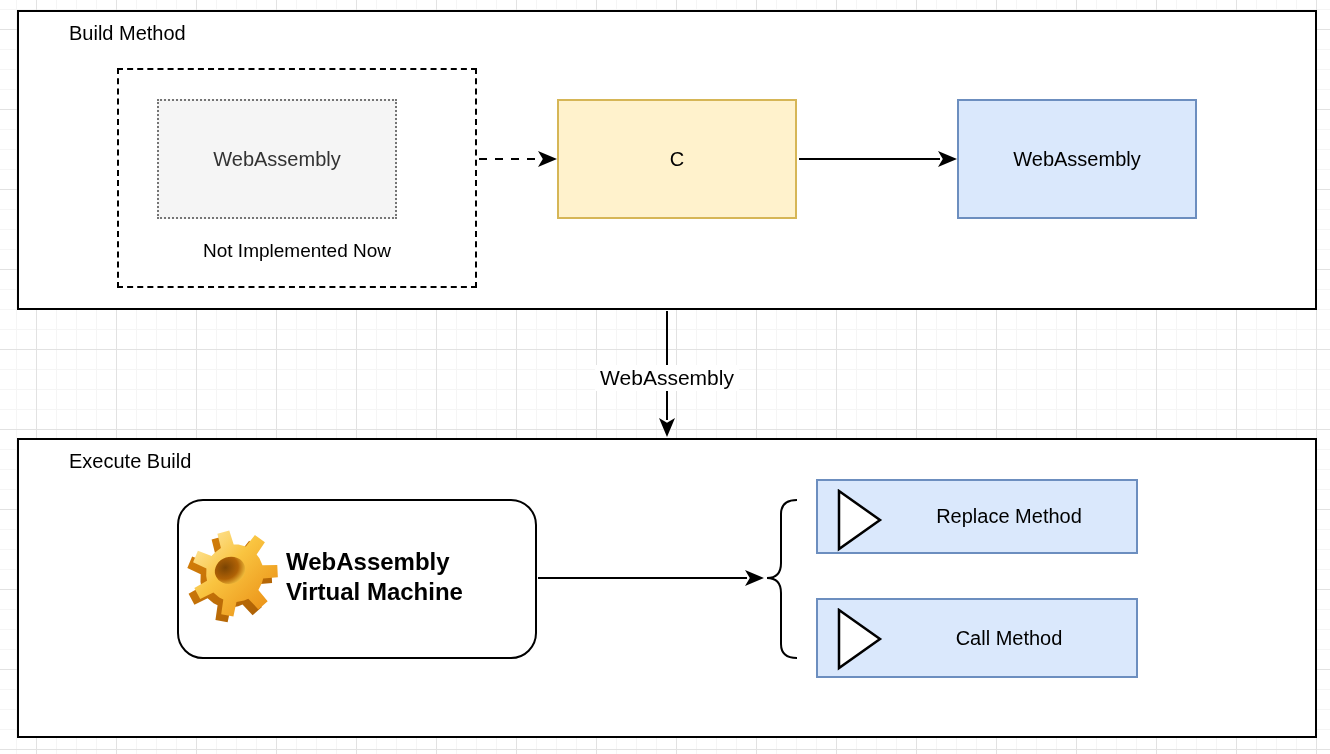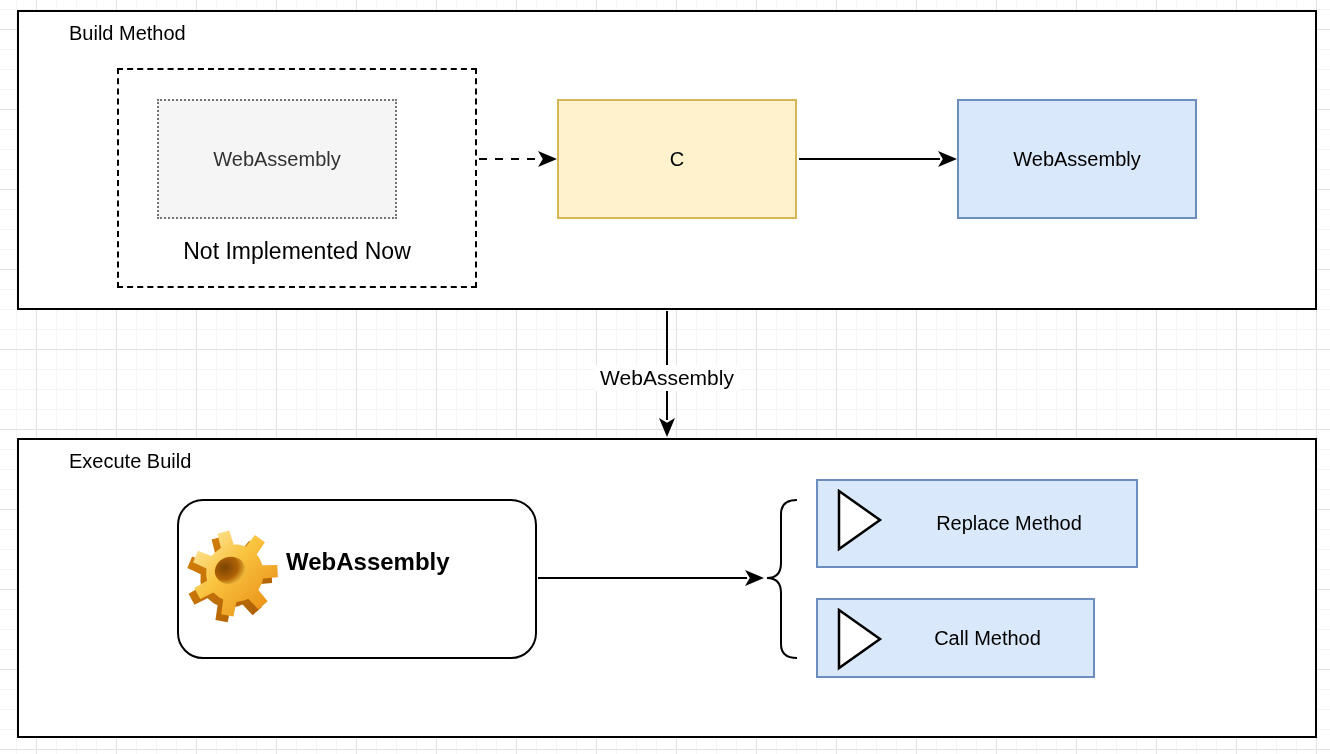--- a/index.html
+++ b/index.html
@@ -27,21 +27,21 @@
     position:absolute;inset:0;display:flex;align-items:center;justify-content:center;
     font-size:20px;white-space:nowrap;
   }
   #dashed-group{border:2px dashed #000;background:transparent;}
   #objc-box{background:var(--gray-fill);border:2px dotted var(--gray-border);}
   #objc-box .node-label{color:#333333;}
   #c-box{background:var(--yellow-fill);border:2px solid var(--yellow-border);}
   .blue{background:var(--blue-fill);border:2px solid var(--blue-border);}
   #not-impl-label{
     position:absolute;left:297px;top:251px;transform:translate(-50%,-50%);
-    font-size:23px;white-space:nowrap;text-align:center;
+    font-size:19px;white-space:nowrap;text-align:center;
   }
   #vm-box{background:#fff;border:2px solid #000;border-radius:26px;}
   #vm-text{
     position:absolute;left:286px;top:547px;font-size:24px;font-weight:bold;
     line-height:30px;white-space:nowrap;
   }
   #edge-label{
     position:absolute;left:667px;top:378px;transform:translate(-50%,-50%);
     background:#fff;padding:1px 5px;font-size:21px;white-space:nowrap;z-index:6;
   }
@@ -103,30 +103,31 @@
       <stop offset="1" stop-color="#F9D878"></stop>
     </radialGradient>
   </defs>
   <polygon id="gear-back" fill="url(#gearSideGrad)" points="73.6,35.3 76.8,42.7 92.2,42.5 92.8,55.3 77.5,56.5 76.2,61.2 72.5,68.4 82.2,80.2 72.5,88.7 62.0,77.5 57.6,79.4 49.7,81.0 46.5,96.0 33.8,93.7 36.0,78.5 31.8,76.2 25.6,71.0 11.9,77.9 5.8,66.5 19.0,58.8 18.2,54.0 18.4,46.0 4.5,39.5 9.5,27.7 23.8,33.2 27.0,29.6 33.5,24.7 29.8,9.8 42.2,6.4 46.8,21.0 51.7,21.2 59.5,23.3 68.9,11.1 79.3,18.7 70.7,31.4"></polygon>
   <polygon id="gear-front" fill="url(#gearGrad)" points="79.6,29.3 82.8,36.7 98.2,36.5 98.8,49.3 83.5,50.5 82.2,55.2 78.5,62.4 88.2,74.2 78.5,82.7 68.0,71.5 63.6,73.4 55.7,75.0 52.5,90.0 39.8,87.7 42.0,72.5 37.8,70.2 31.6,65.0 17.9,71.9 11.8,60.5 25.0,52.8 24.2,48.0 24.4,40.0 10.5,33.5 15.5,21.7 29.8,27.2 33.0,23.6 39.5,18.7 35.8,3.8 48.2,0.4 52.8,15.0 57.7,15.2 65.5,17.3 74.9,5.1 85.3,12.7 76.7,25.4"></polygon>
   <ellipse cx="49" cy="42" rx="16" ry="14" fill="url(#holeGrad)" transform="rotate(-18 49 42)"></ellipse>
 </svg>
 
 <div id="vm-text" class="z1">
   <div>WebAssembly</div>
+  <div>Virtual Machine</div>
 </div>
 
-<div class="abs blue z1" id="replace-box" style="left:816px;top:479px;width:322px;height:89px;">
+<div class="abs blue z1" id="replace-box" style="left:816px;top:479px;width:322px;height:75px;">
   <svg class="play-icon" width="46" height="64" viewBox="0 0 46 64">
     <polygon points="2,2 43,31 2,60" fill="#ffffff" stroke="#000000" stroke-width="2.5"></polygon>
   </svg>
   <div class="method-label">Replace Method</div>
 </div>
 
-<div class="abs blue z1" id="call-box" style="left:816px;top:598px;width:279px;height:80px;">
+<div class="abs blue z1" id="call-box" style="left:816px;top:598px;width:322px;height:80px;">
   <svg class="play-icon" width="46" height="64" viewBox="0 0 46 64">
     <polygon points="2,2 43,31 2,60" fill="#ffffff" stroke="#000000" stroke-width="2.5"></polygon>
   </svg>
   <div class="method-label">Call Method</div>
 </div>
 
 <svg id="arrow-layer" width="1330" height="754" viewBox="0 0 1330 754">
 
   <g>
     <line x1="479" y1="159" x2="538" y2="159" stroke="#000" stroke-width="2" stroke-dasharray="8 8"></line>

